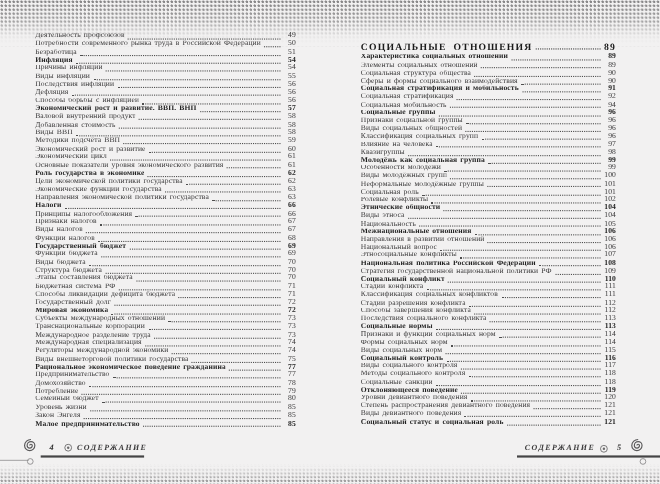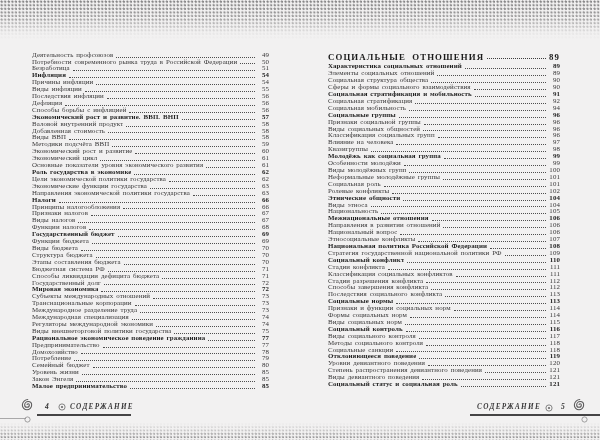--- a/index.html
+++ b/index.html
@@ -13,21 +13,21 @@
     background-size:3.6px 3.6px;}
   .ht-top::after{content:"";position:absolute;inset:0;
     background:linear-gradient(rgba(242,241,241,0) 4%,rgba(242,241,241,.25) 45%,rgba(242,241,241,.9) 80%,#f2f1f1 96%);}
   .ht-bottom{bottom:0;height:18px;
     background-image:radial-gradient(circle at 1.5px 1.5px,#9b9a9b .95px,rgba(155,154,155,0) 1.25px);
     background-size:3.4px 3.4px;}
   .ht-bottom::after{content:"";position:absolute;inset:0;
     background:linear-gradient(#f2f1f1 4%,rgba(242,241,241,.6) 40%,rgba(242,241,241,0) 85%);}
 
   
-  .toc{position:absolute;display:flex;flex-direction:column;justify-content:flex-end;
+  .toc{position:absolute;display:flex;flex-direction:column;justify-content:space-between;
     font-size:6.9px;line-height:1;color:#383738;letter-spacing:.1px;word-spacing:1px;}
   .toc-left{left:32px;top:30px;width:237px;height:360px;}
   .toc-right{left:328px;top:36px;width:232px;height:352px;}
   .row{display:flex;align-items:flex-end;white-space:nowrap;min-height:6.9px;}
   .row .t{overflow:hidden;flex:0 1 auto;}
   .row .dots{flex:1 1 auto;min-width:5px;border-bottom:1px dotted #4e4e4e;margin:0 2px 1px 3px;}
   .row .p{flex:0 0 auto;text-align:right;min-width:12px;}
   .row.bold{font-weight:bold;color:#1f1f1f;}
   .row.chapter{font-weight:bold;font-size:8.8px;letter-spacing:1.1px;color:#1a1a1a;
     min-height:11px;padding-bottom:2px;word-spacing:3px;}

